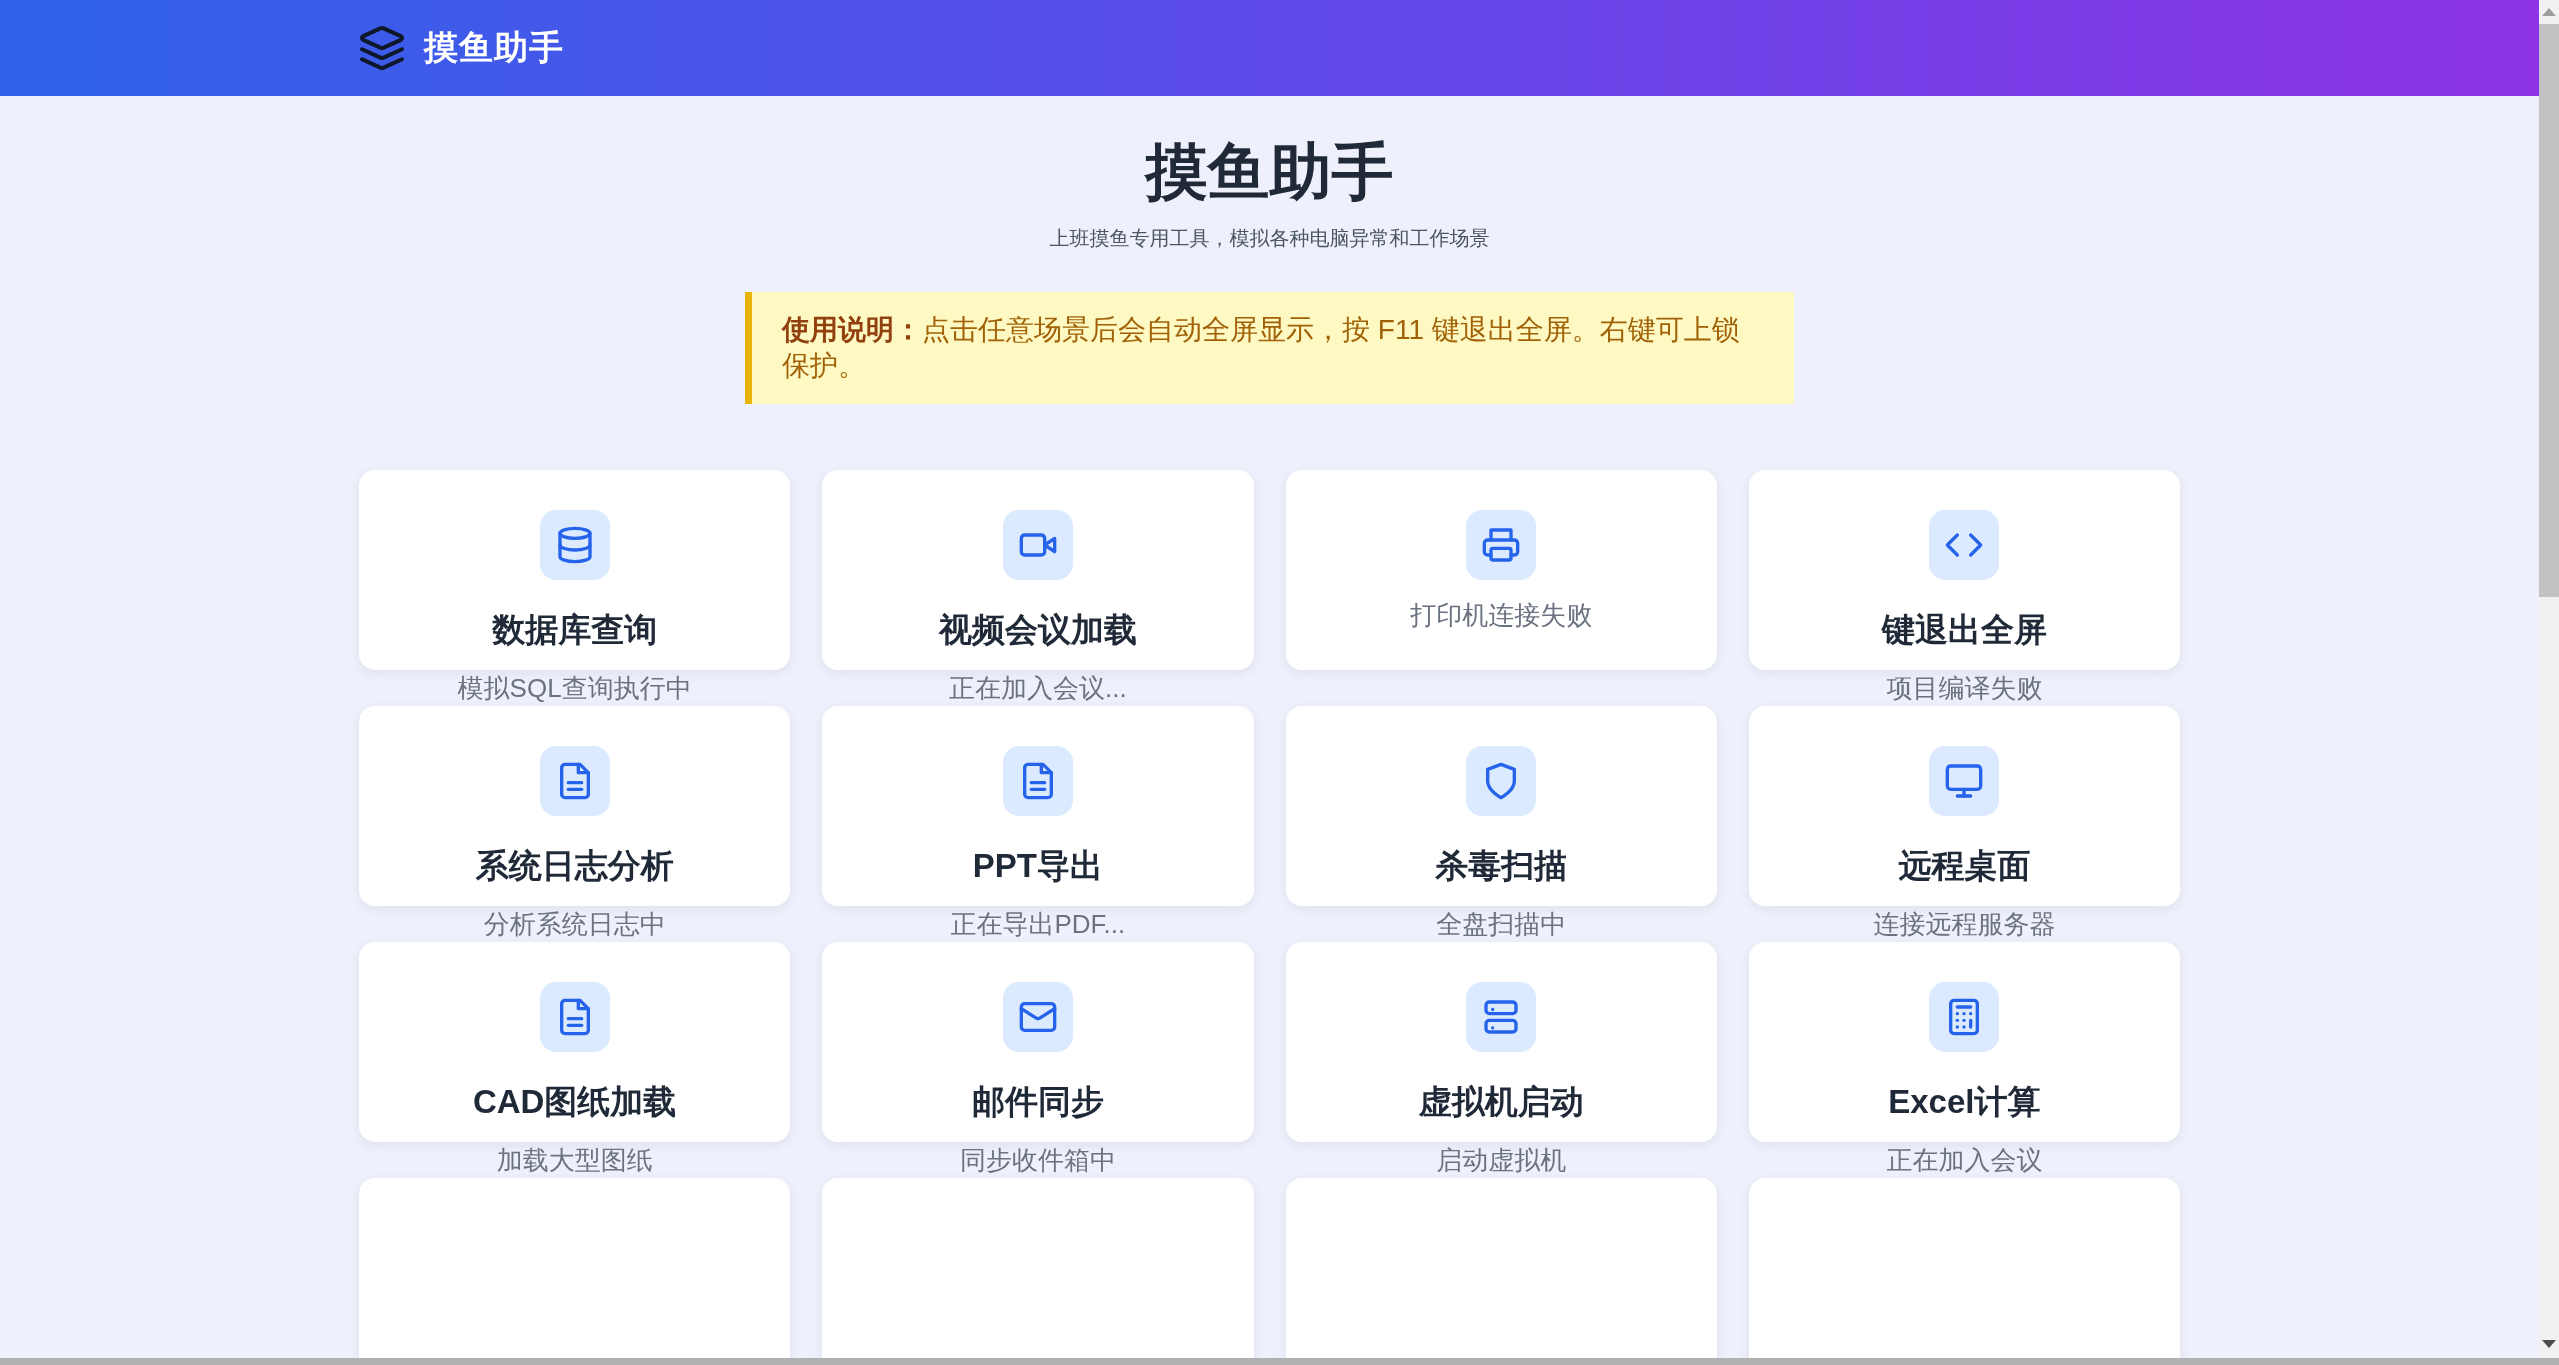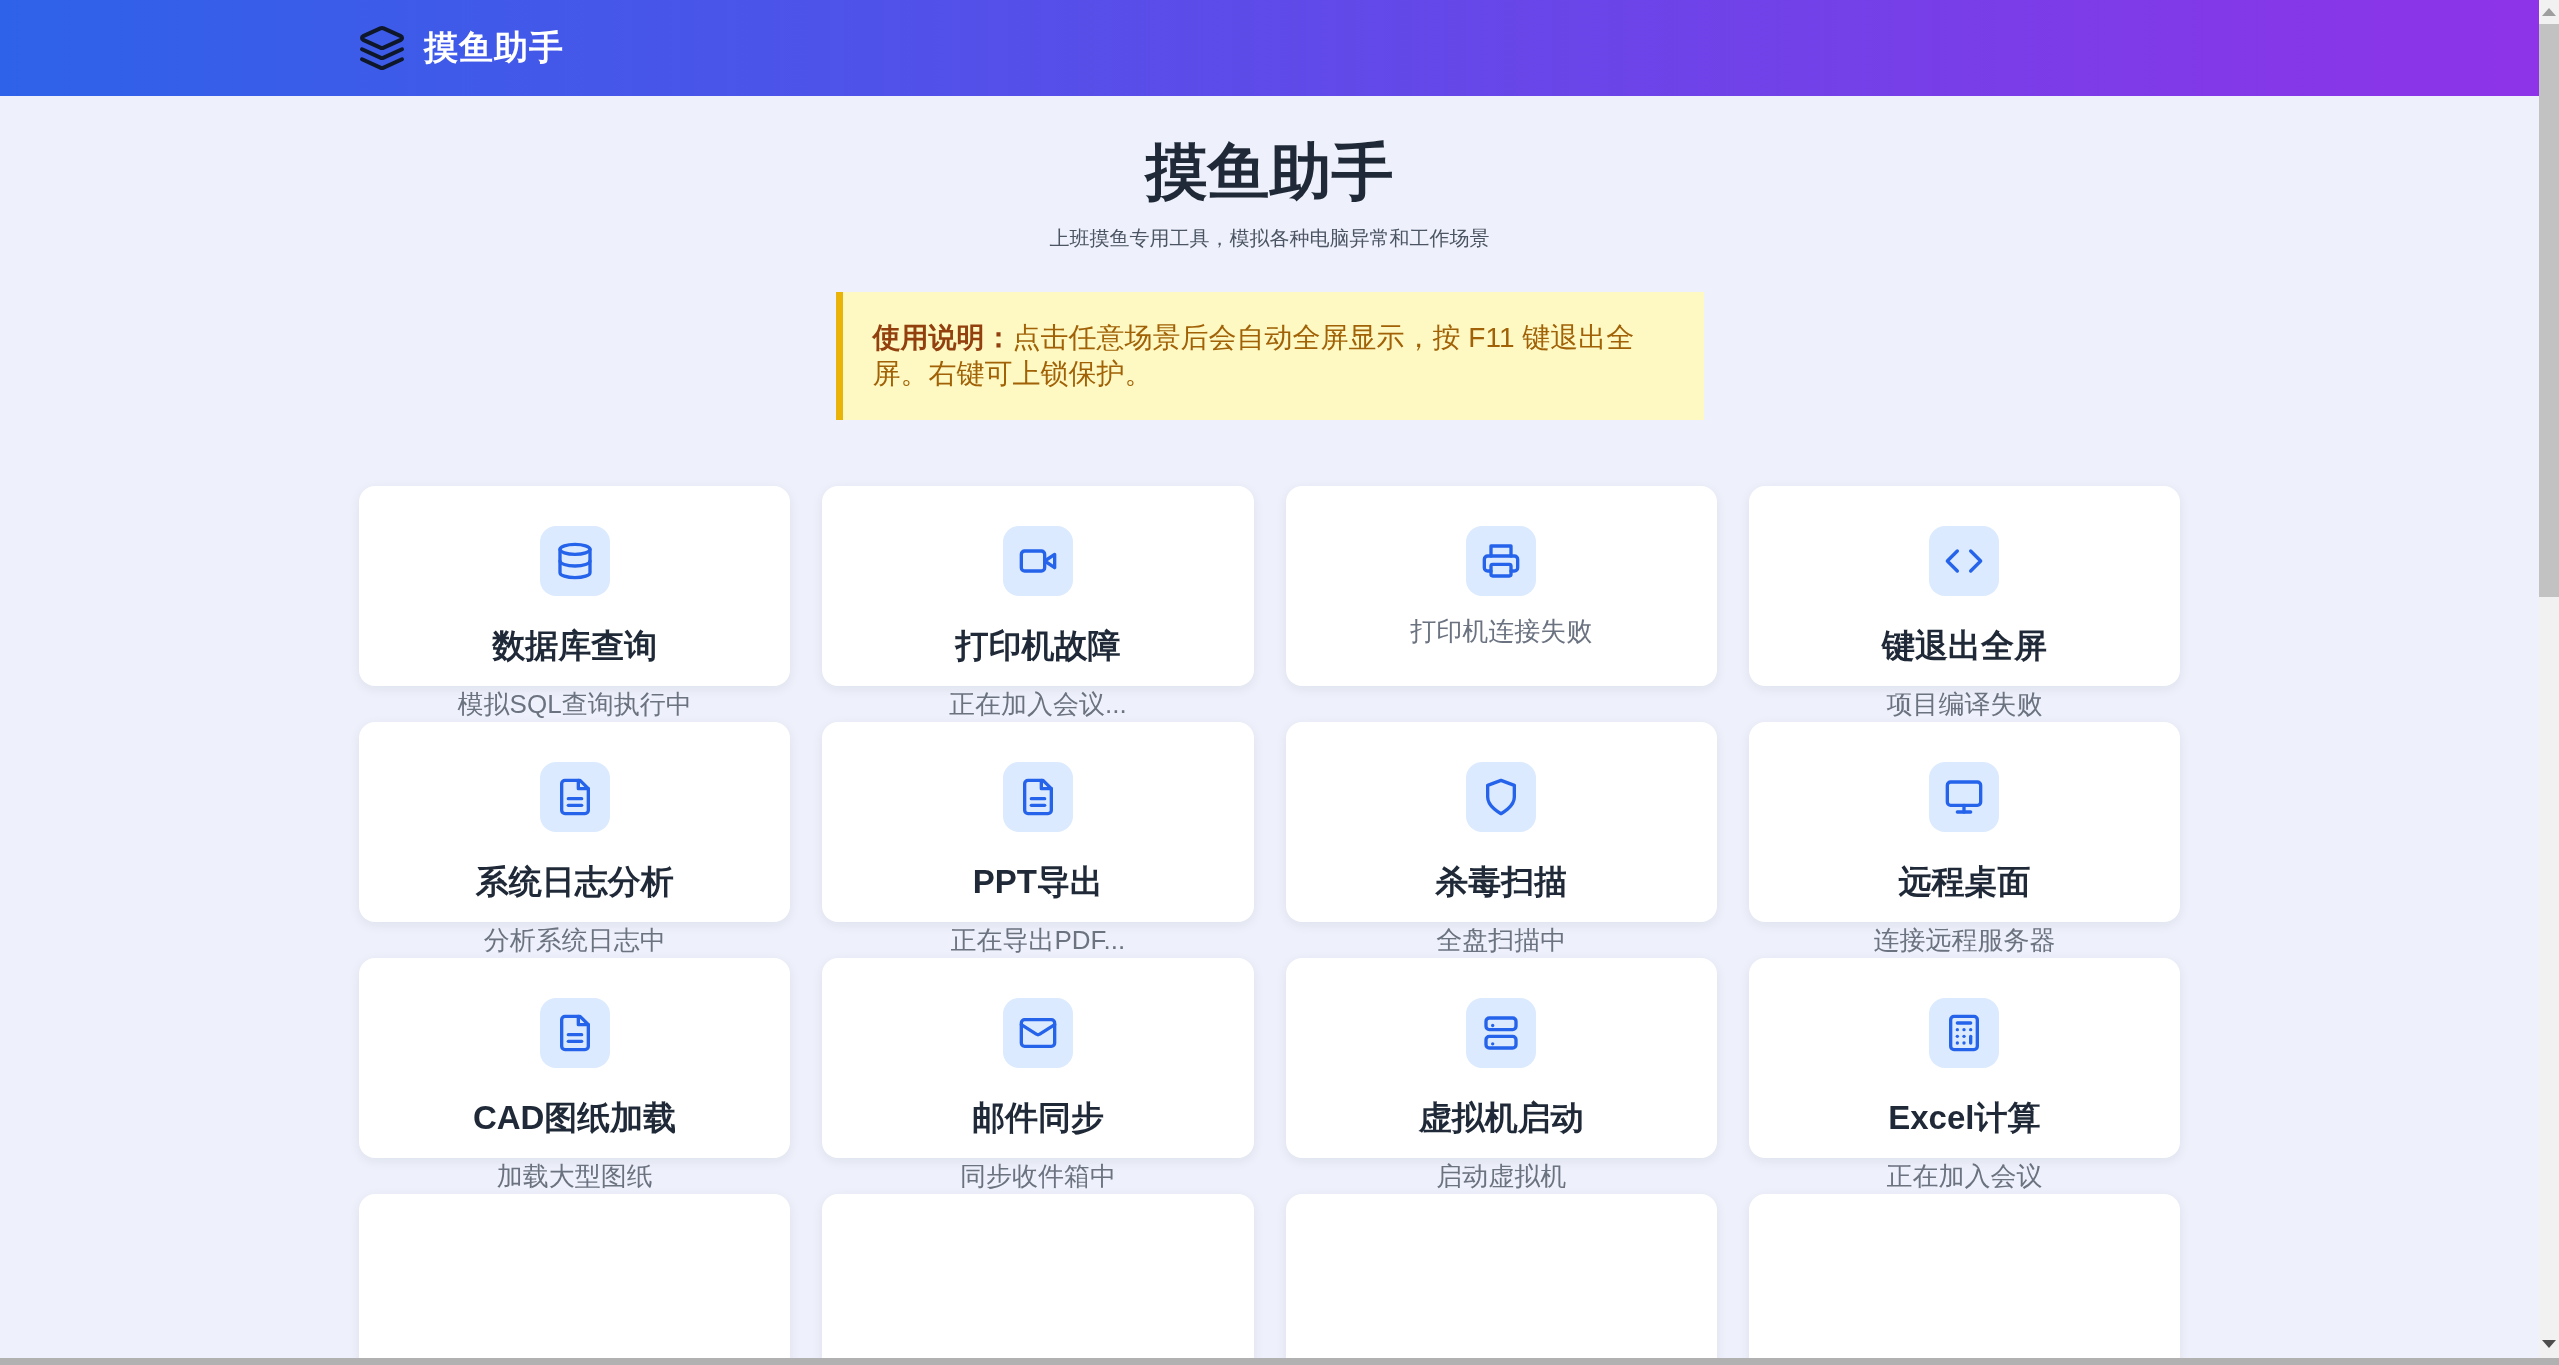--- a/index.html
+++ b/index.html
@@ -24,25 +24,25 @@
   .page { width:2539px; }
   .hero-title {
     margin-top:40px; text-align:center;
     font-size:62px; font-weight:bold; color:#1f2937; line-height:1.15;
   }
   .hero-sub {
     margin-top:18px; text-align:center;
     font-size:20px; color:#4b5563;
   }
   .notice {
-    width:868px; margin:40px auto 0;
+    width:1049px; margin:40px auto 0;
     background:#fef9c3;
     border-left:7px solid #eab308;
     border-radius:0;
-    padding:28px 30px;
+    padding:20px 30px;
     font-size:28px; line-height:36px;
     color:#a16207;
     text-align:left;
   }
   .notice b { color:#92400e; font-weight:bold; }
 
   
   .grid {
     width:1821px; margin:66px auto 0;
     display:grid;
@@ -128,21 +128,21 @@
       <div class="card-sub">模拟SQL查询执行中</div>
     </div>
 
     <div class="card">
       <div class="badge">
         <svg viewBox="0 0 24 24">
           <path d="m22 8-6 4 6 4V8Z"></path>
           <rect x="2" y="6" width="14" height="12" rx="2"></rect>
         </svg>
       </div>
-      <div class="card-title">打印机故障</div>
+      <div class="card-title">视频会议加载</div>
       <div class="card-sub">正在加入会议...</div>
     </div>
 
     <div class="card">
       <div class="badge">
         <svg viewBox="0 0 24 24">
           <path d="M6 9V3h12v6"></path>
           <path d="M6 18H4a2 2 0 0 1-2-2v-5a2 2 0 0 1 2-2h16a2 2 0 0 1 2 2v5a2 2 0 0 1-2 2h-2"></path>
           <rect x="6" y="14" width="12" height="7" rx="1"></rect>
         </svg>

